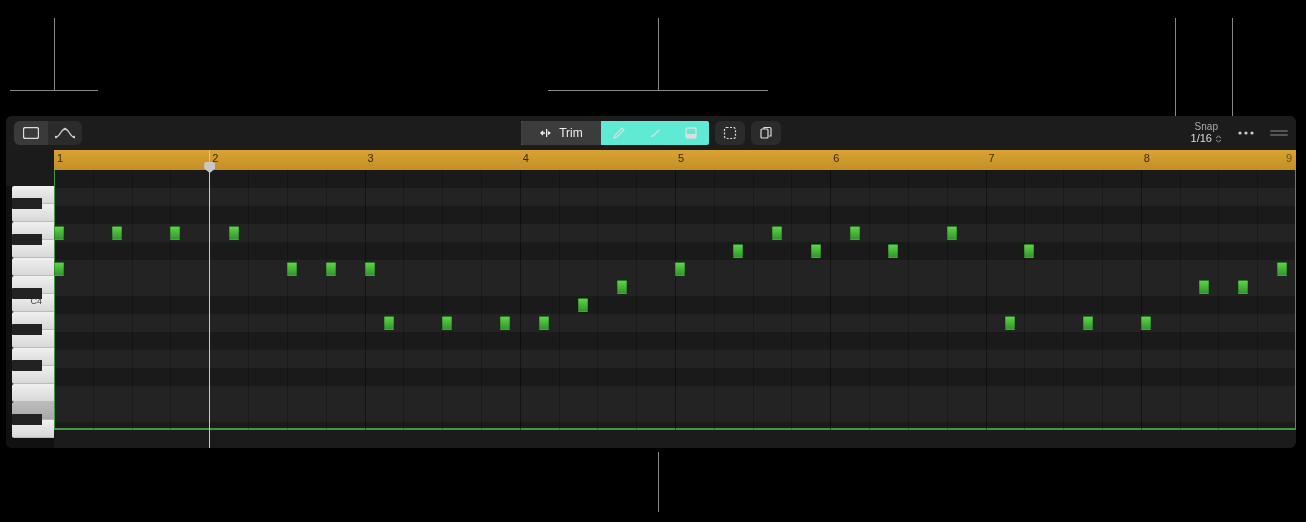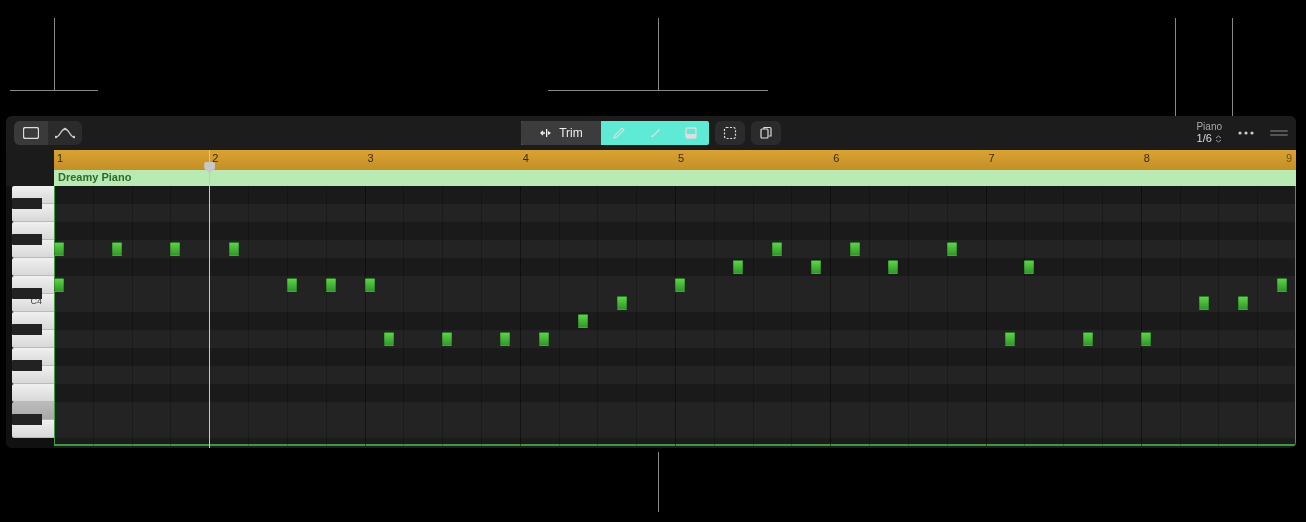--- a/index.html
+++ b/index.html
@@ -339,23 +339,23 @@
           <svg width="14" height="14" viewBox="0 0 14 14">
             <rect x="2" y="3" width="7" height="9" rx="1" fill="none" stroke="#ddd" stroke-width="1.2"></rect>
             <path d="M5 3 V1.5 H11 A1 1 0 0 1 12 2.5 V10 H10" fill="none" stroke="#ddd" stroke-width="1.2"></path>
           </svg>
         </div>
       </div>
     </div>
 
     <div class="right-tools">
       <div class="snap-box">
-        <span>Piano</span>
+        <span>Snap</span>
         <span class="snap-value">
-          <span>1/6</span>
+          <span>1/16</span>
           <svg width="7" height="8" viewBox="0 0 7 8">
             <path d="M1 3 L3.5 1 L6 3 M1 5 L3.5 7 L6 5" stroke="#999" stroke-width="1" fill="none"></path>
           </svg>
         </span>
       </div>
       <div class="more-btn">
         <svg width="18" height="6" viewBox="0 0 18 6">
           <circle cx="3" cy="3" r="1.6" fill="#ccc"></circle>
           <circle cx="9" cy="3" r="1.6" fill="#ccc"></circle>
           <circle cx="15" cy="3" r="1.6" fill="#ccc"></circle>
@@ -373,23 +373,20 @@
   <span class="tick-label" style="left: 0px;">1</span>
       <span class="tick-label" style="left: 155.25px;">2</span>
       <span class="tick-label" style="left: 310.5px;">3</span>
       <span class="tick-label" style="left: 465.75px;">4</span>
       <span class="tick-label" style="left: 621px;">5</span>
       <span class="tick-label" style="left: 776.25px;">6</span>
       <span class="tick-label" style="left: 931.5px;">7</span>
       <span class="tick-label" style="left: 1086.75px;">8</span>
     </div>
 
-  <div class="region-strip">
-    <span class="region-name">Dreamy Piano</span>
-  </div>
 
   <div class="grid-area" id="grid">
     <div class="region-bottom"></div>
   <div class="row black" style="top: 0px;"></div>
       <div class="row white" style="top: 18px;"></div>
       <div class="row black" style="top: 36px;"></div>
       <div class="row white" style="top: 54px;"></div>
       <div class="row black" style="top: 72px;"></div>
       <div class="row white" style="top: 90px;"></div>
       <div class="row white" style="top: 108px;"></div>

